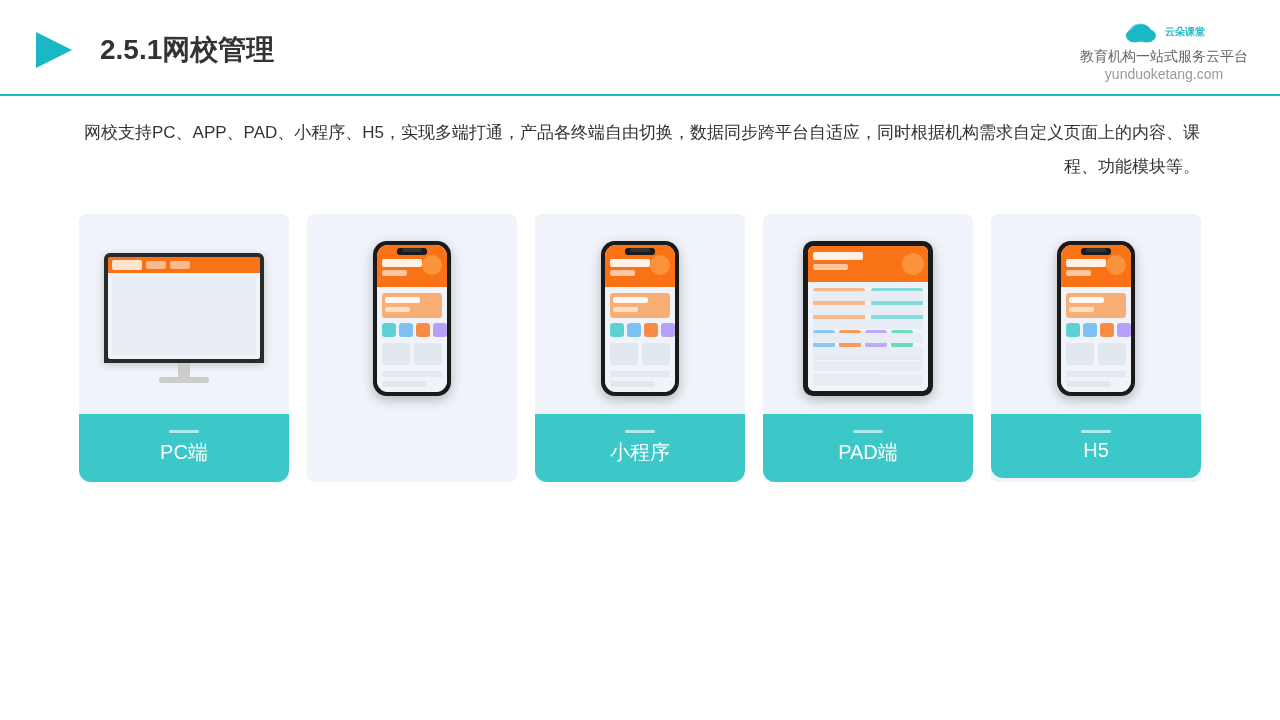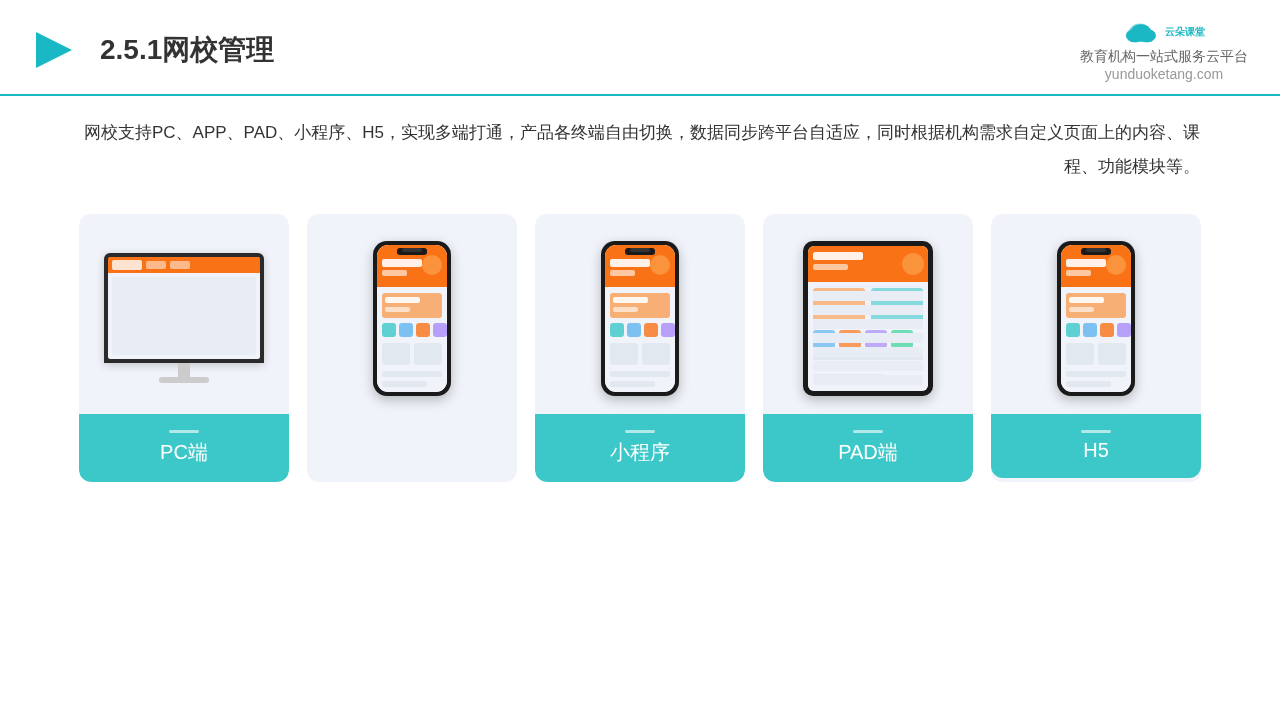--- a/index.html
+++ b/index.html
@@ -72,21 +72,21 @@
     
     .cards-container {
       display: flex;
       gap: 18px;
       padding: 20px 60px;
       justify-content: center;
     }
 
     .card {
       background: #f0f4fa;
-      border-radius: 12px;
+      border-radius: 7px;
       width: 210px;
       display: flex;
       flex-direction: column;
       align-items: center;
       overflow: hidden;
     }
 
     .card-image {
       width: 100%;
       height: 200px;

